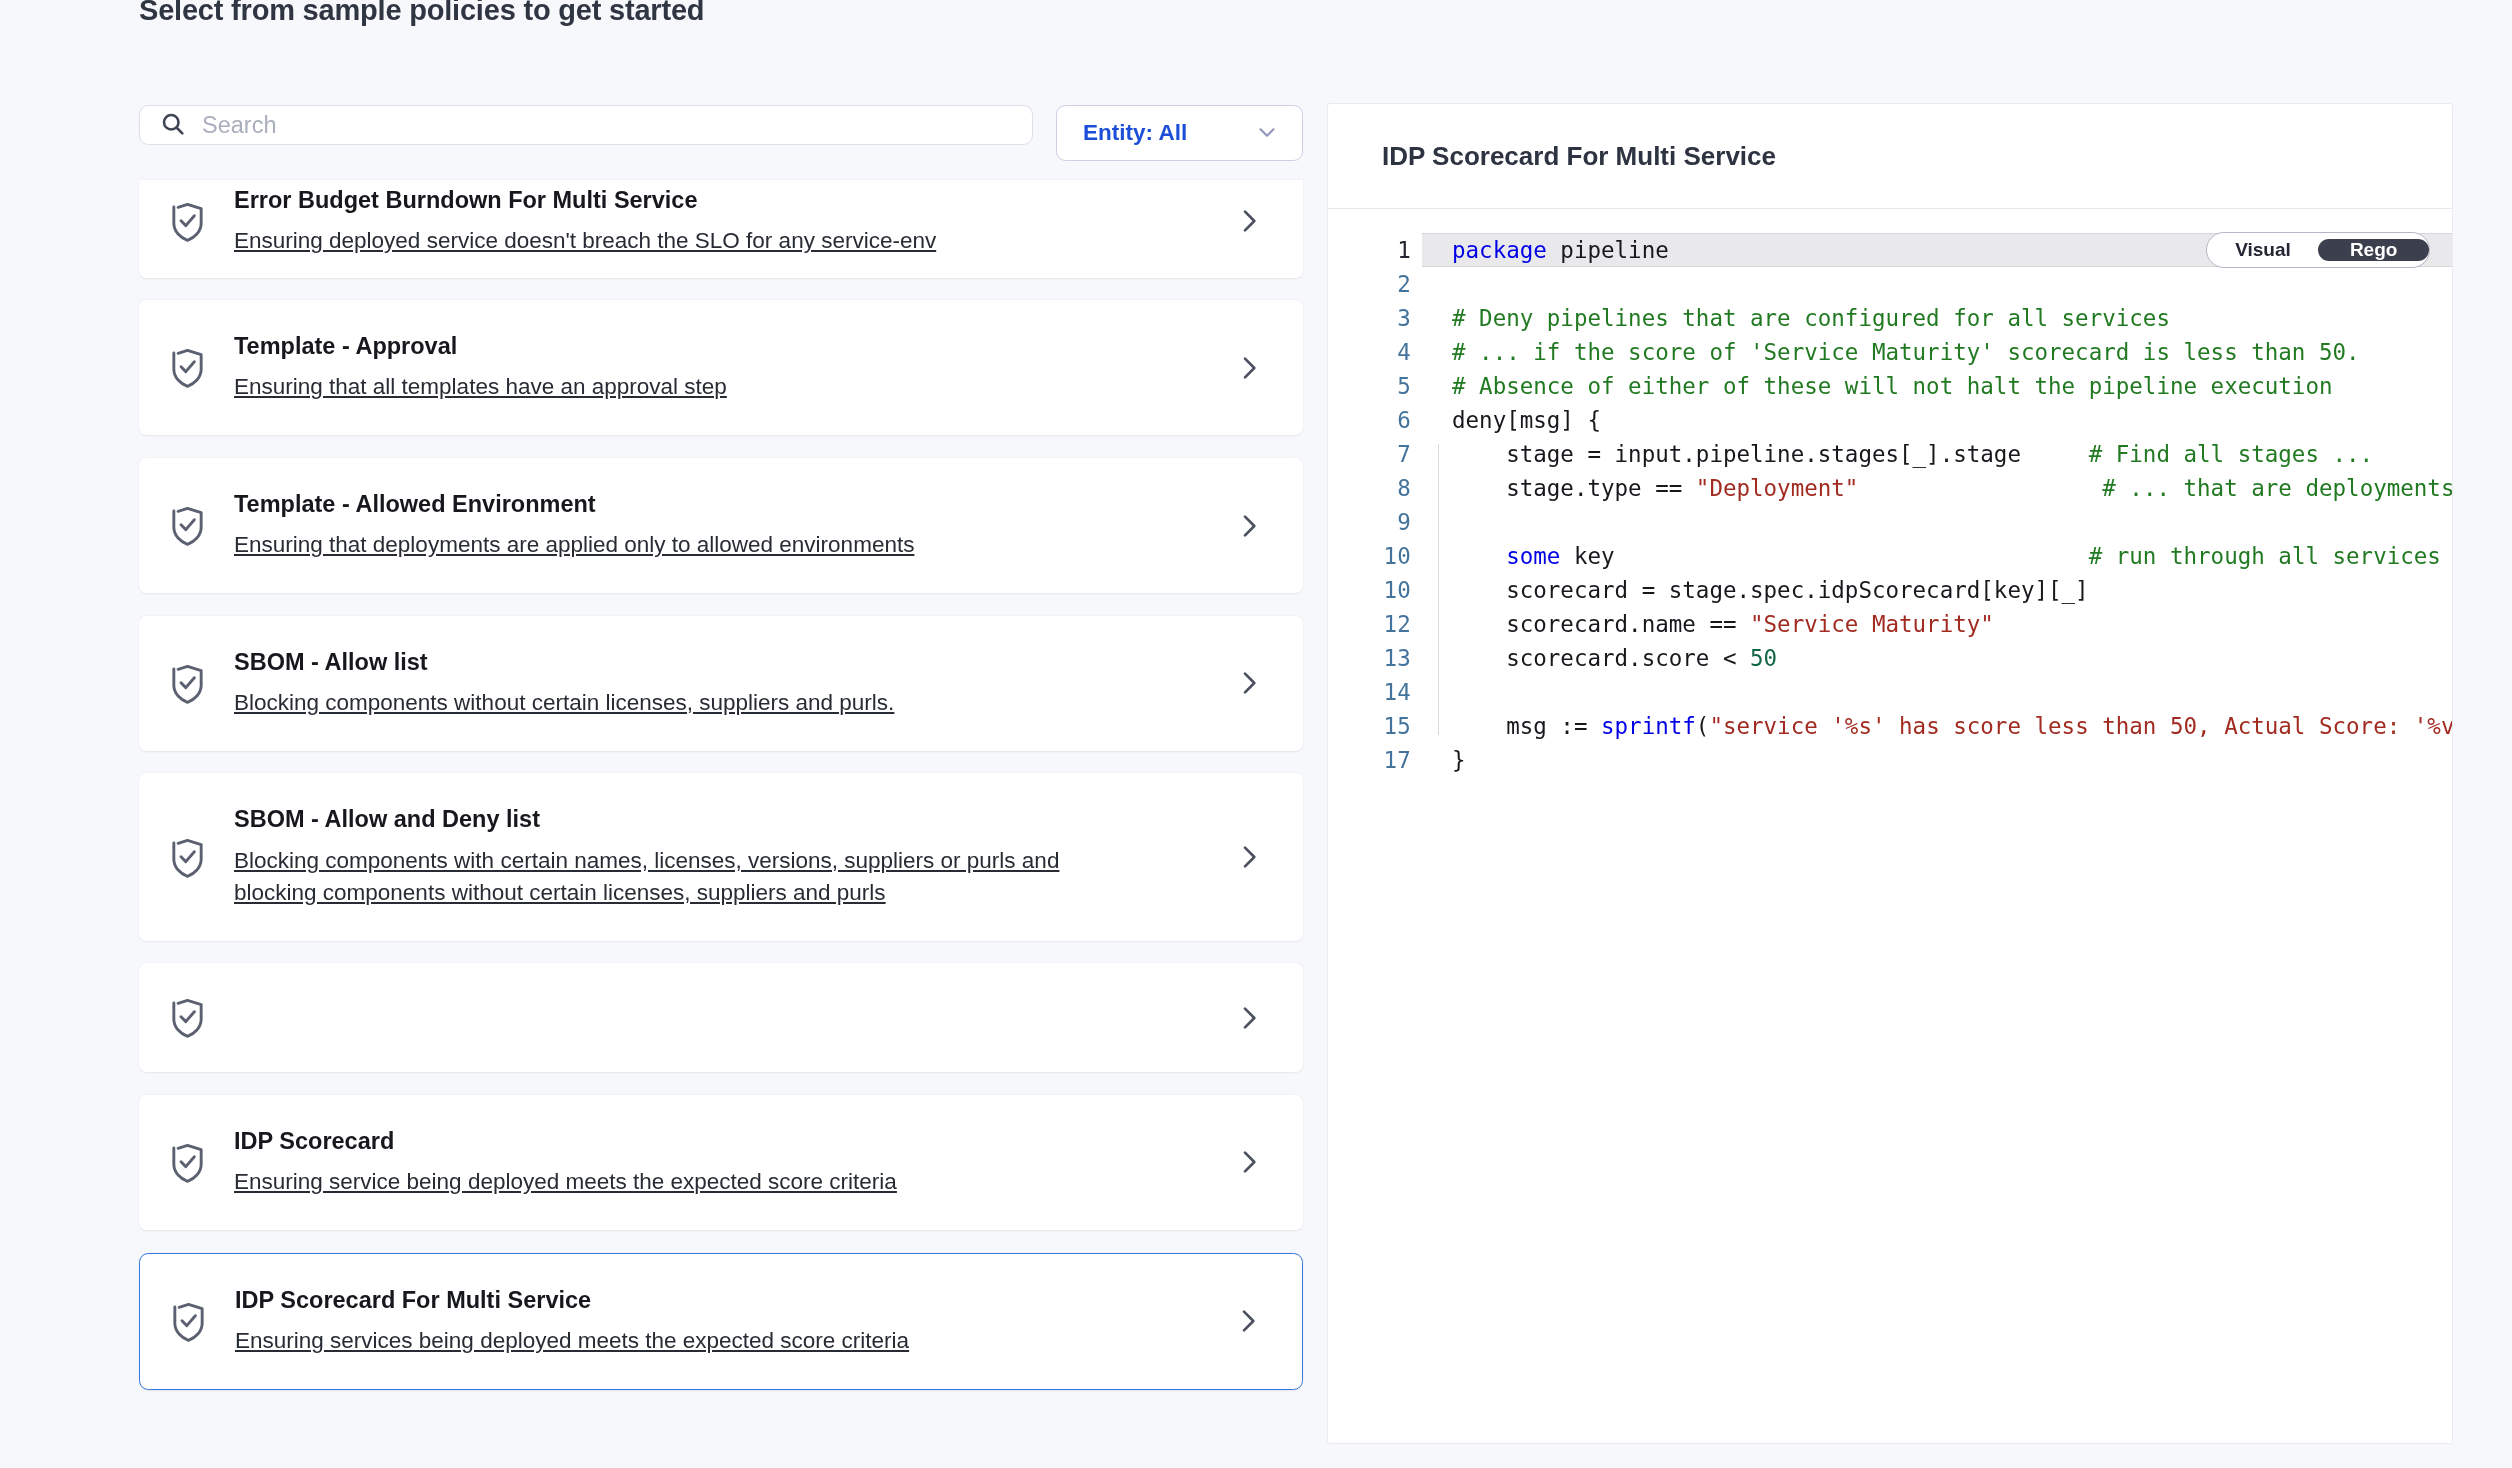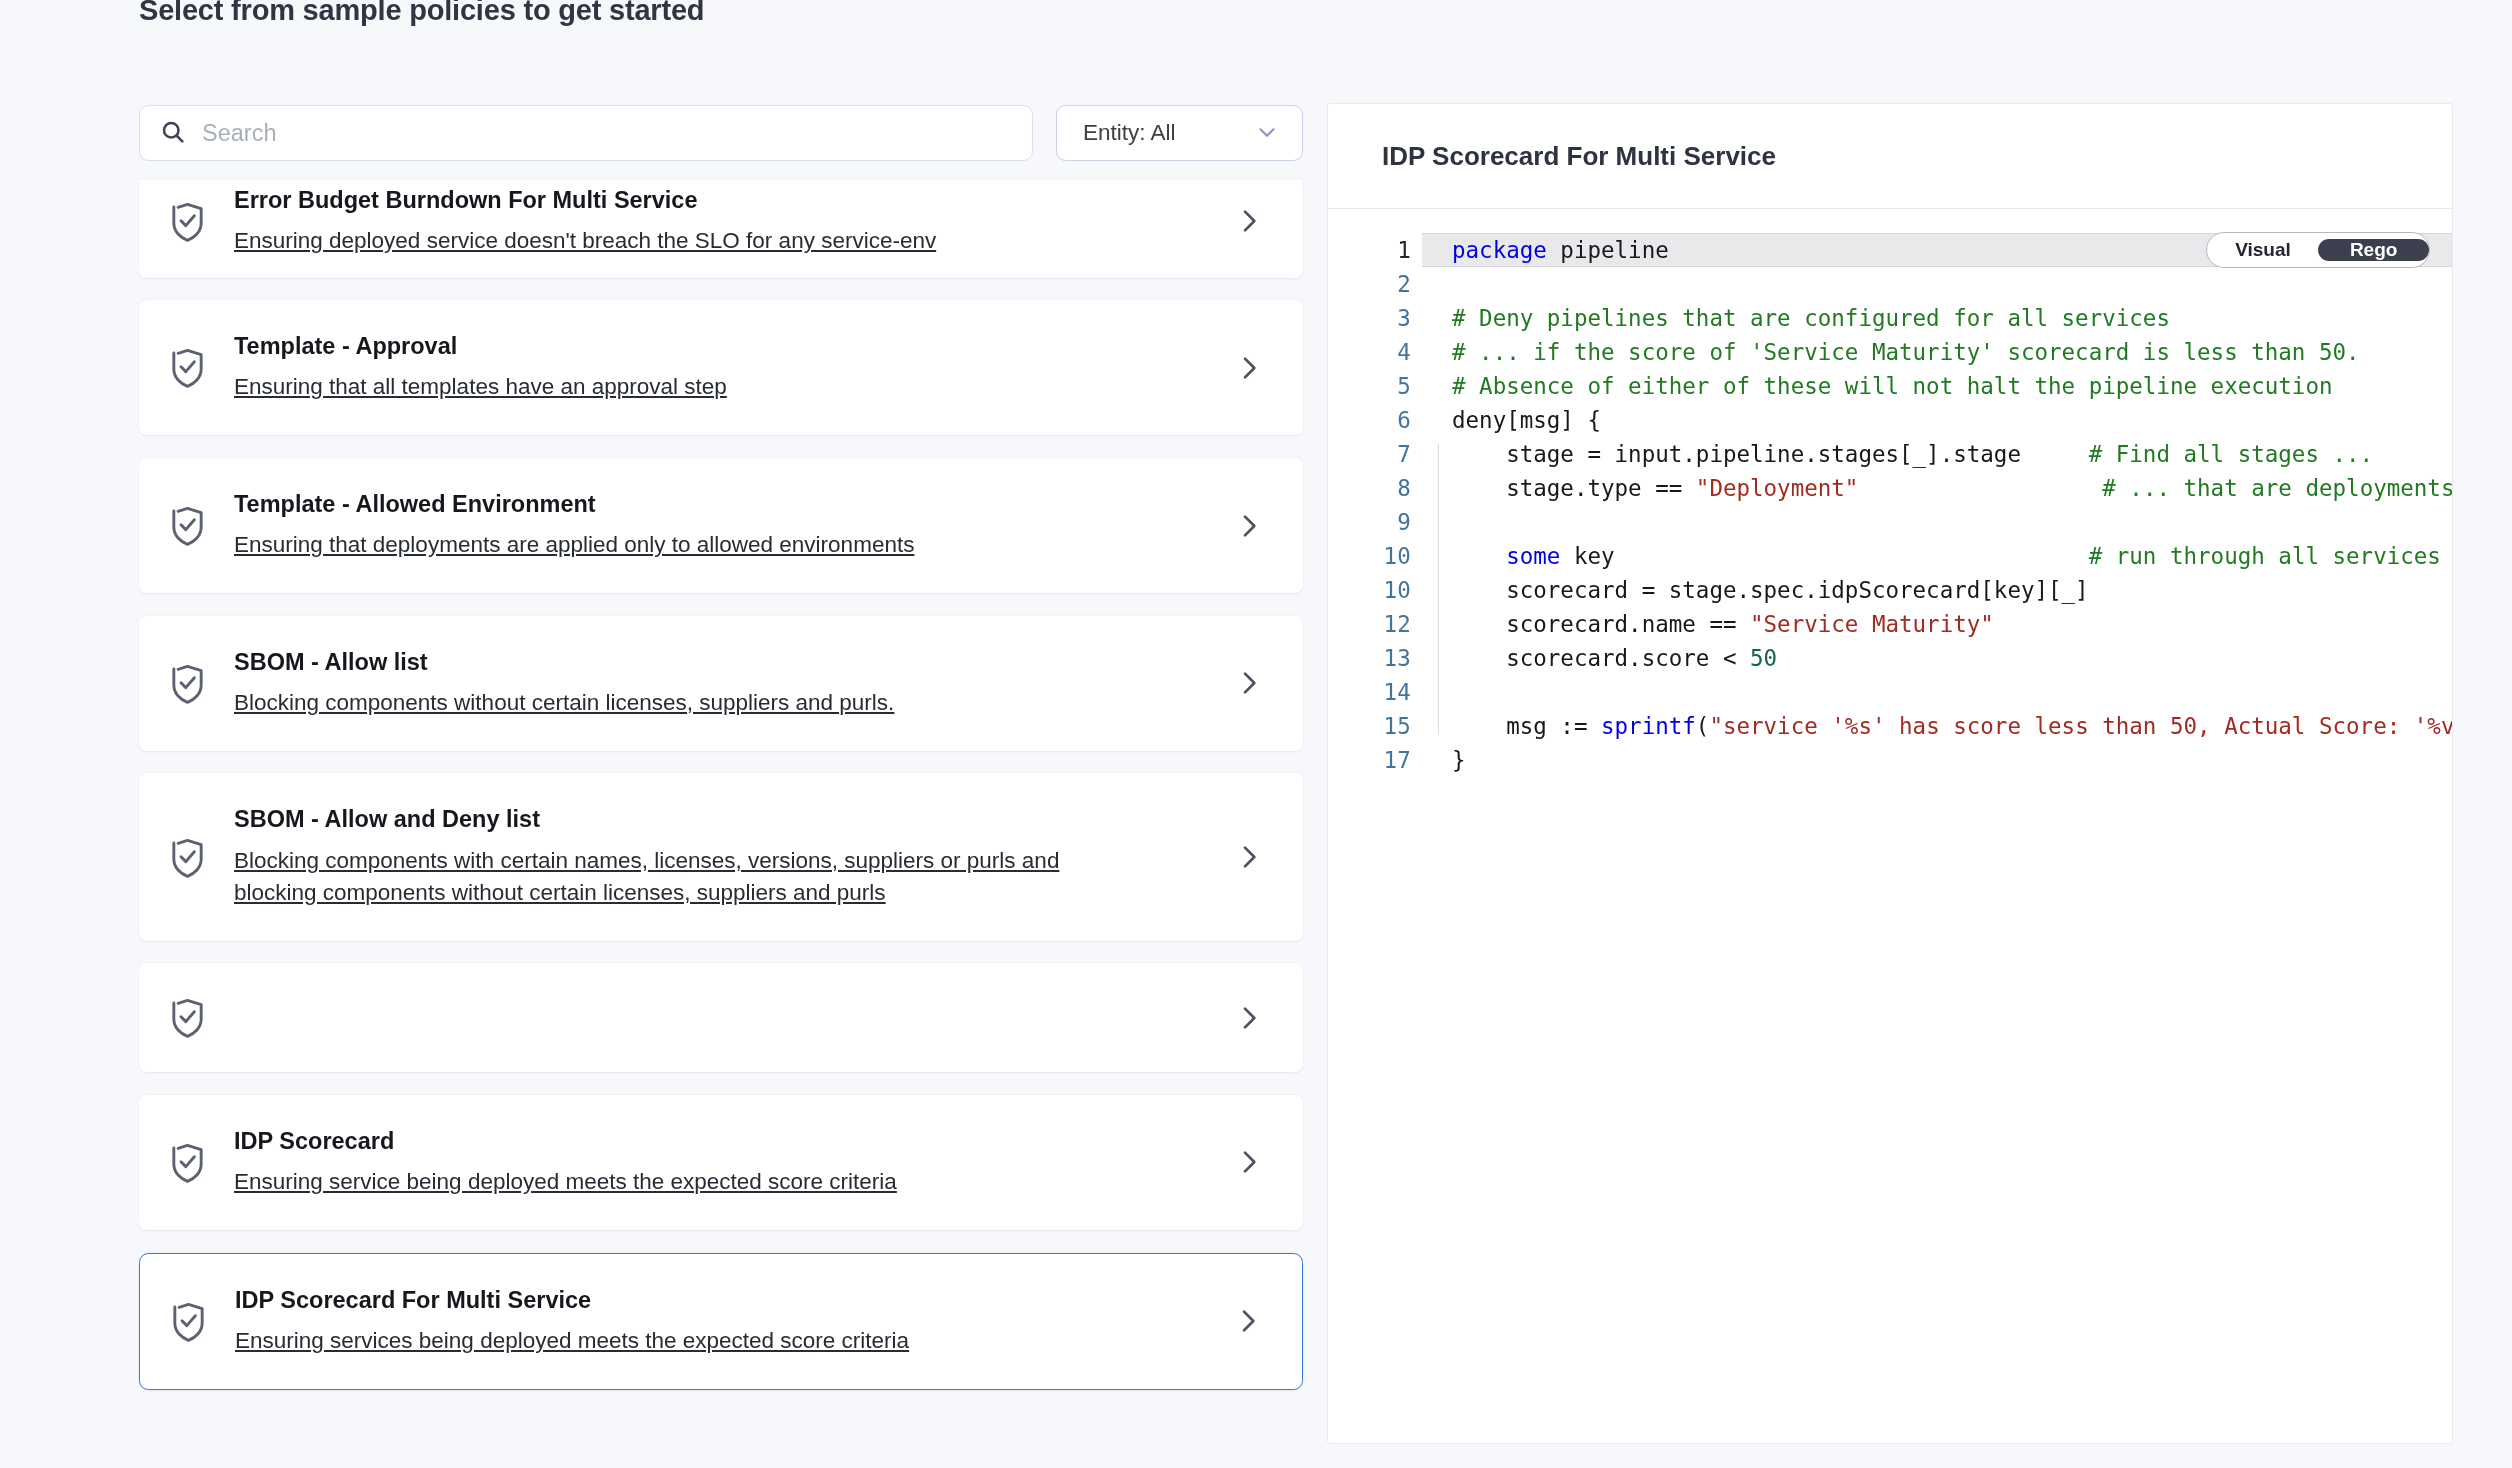--- a/index.html
+++ b/index.html
@@ -16,26 +16,26 @@
   *{box-sizing:border-box;margin:0;padding:0;}
   html,body{width:2512px;height:1468px;overflow:hidden;}
   body{font-family:"Liberation Sans",sans-serif;background:var(--page-bg);}
   .page{position:relative;width:2512px;height:1468px;background:var(--page-bg);overflow:hidden;}
 
   
   .page-title{position:absolute;left:139px;top:-5.6px;font-size:29px;font-weight:700;color:#2f3542;letter-spacing:-0.2px;}
 
   
   .controls{position:absolute;left:139px;top:105px;width:1164px;display:flex;gap:23.5px;}
-  .search{flex:1;height:56px;background:#fff;border:0.9px solid #dcdfe6;border-radius:9.4px;display:flex;align-items:center;padding:0 19px;}
+  .search{flex:1;height:40px;background:#fff;border:0.9px solid #dcdfe6;border-radius:9.4px;display:flex;align-items:center;padding:0 19px;}
   .search svg{flex:none;}
   .search input{flex:1;border:none;outline:none;font-size:23.5px;color:#2b3039;margin-left:15px;font-family:"Liberation Sans",sans-serif;background:transparent;}
   .search input::placeholder{color:#a9afbc;}
   .entity{width:247px;height:56px;background:#fff;border:0.9px solid #cdd0e4;border-radius:9.4px;display:flex;align-items:center;justify-content:space-between;padding:0 22.5px 0 26px;cursor:pointer;font-family:"Liberation Sans",sans-serif;}
-  .entity .lbl{font-size:22.5px;font-weight:400;color:#404040;}
+  .entity .lbl{font-size:22.5px;font-weight:700;color:#1d4ed8;}
 
   
   .list{position:absolute;left:139px;top:180px;width:1164px;display:flex;flex-direction:column;gap:22.5px;}
   .card{background:#fff;border-radius:7.5px;box-shadow:0 0.9px 1.9px rgba(16,24,40,.08);padding:32px 38px 32px 28px;display:flex;align-items:center;cursor:pointer;}
   .card:first-child{padding-top:5.6px;padding-bottom:20.7px;border-radius:0 0 7.5px 7.5px;}
   .card.selected{border:1.9px solid var(--accent);border-radius:9.4px;}
   .card-icon{flex:none;width:41px;display:flex;align-items:center;justify-content:center;}
   .card-text{margin-left:26px;max-width:864px;}
   .card-title{font-size:23.5px;line-height:28px;font-weight:700;color:#16181d;margin-bottom:11.3px;}
   .card-desc{font-size:22.5px;line-height:32px;color:#272b33;text-decoration:underline;}

